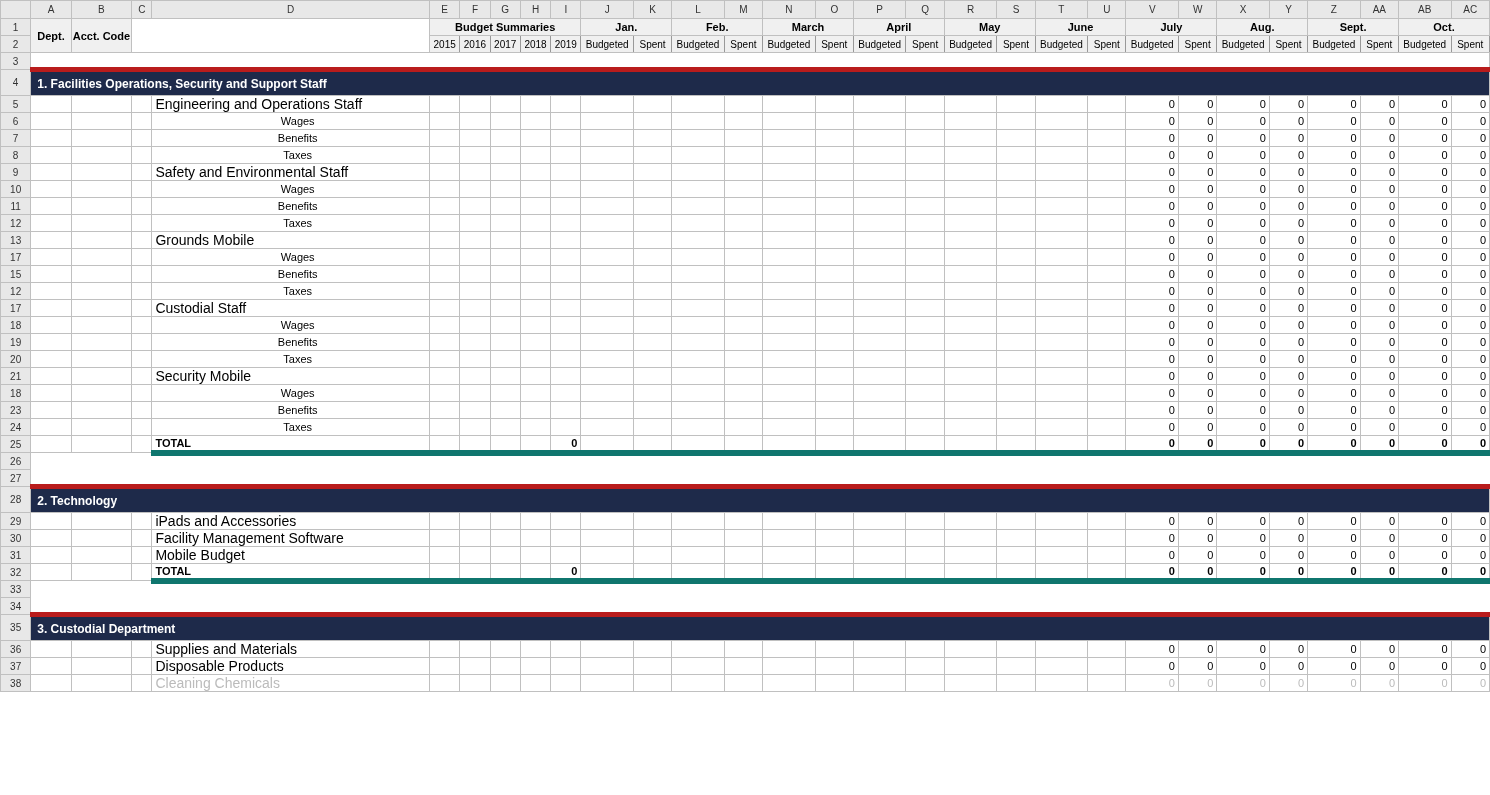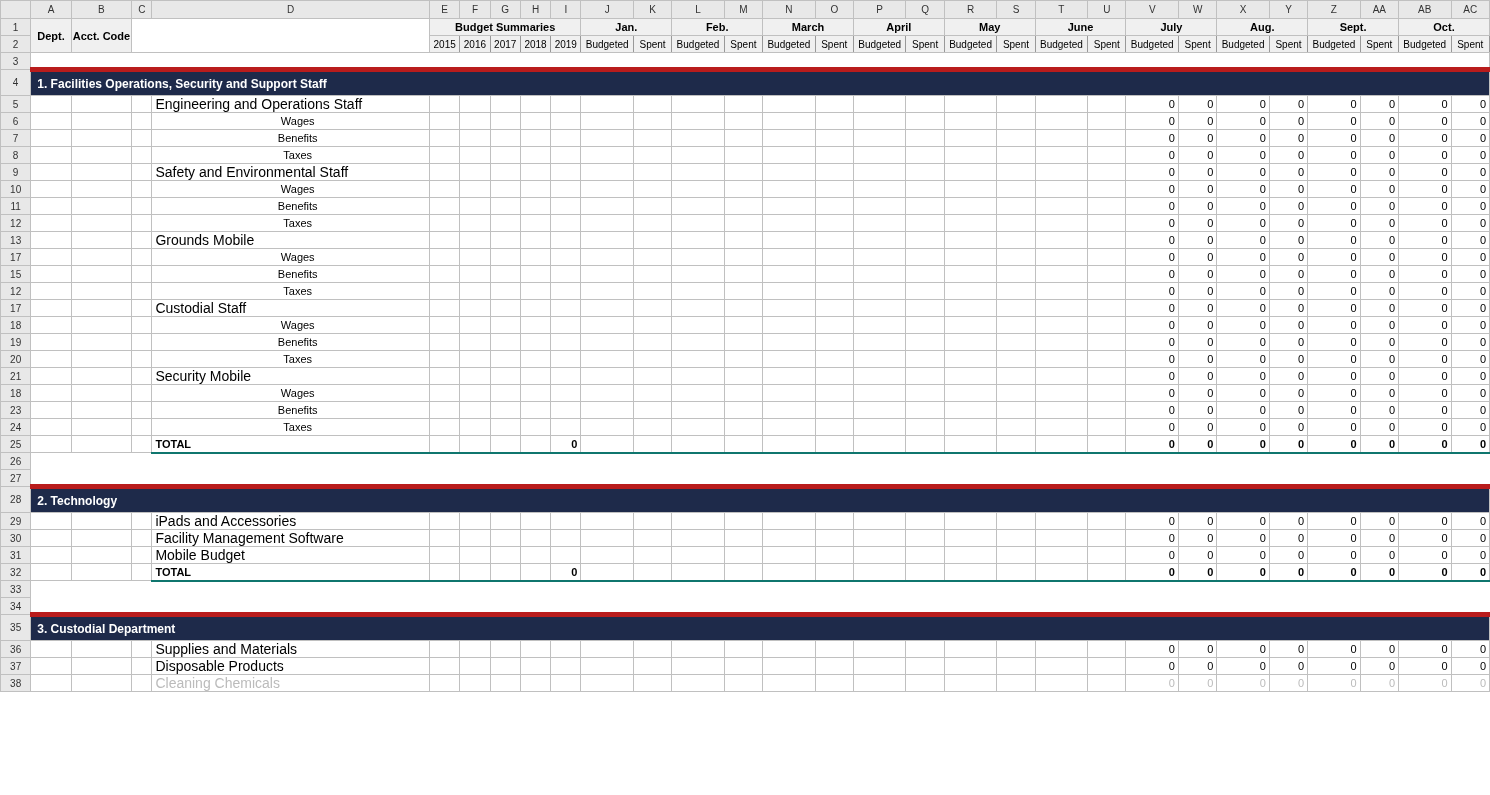--- a/index.html
+++ b/index.html
@@ -12,21 +12,21 @@
   .hdr-cell { background: #f0f0f0; text-align: center; font-weight: bold; font-size: 11px; }
   .sub-hdr { background: #f0f0f0; text-align: center; font-weight: normal; font-size: 10px; border-right: 1px solid #999; }
   .section-bar { background: #1e2a4a; color: #fff; font-weight: bold; font-size: 12px; padding-left: 6px; height: 26px; vertical-align: middle; }
   .blue-top { border-top: 5px solid #b91c1c; }
   .data-cell { text-align: right; padding-right: 3px; font-size: 11px; }
   .data-cell-b { text-align: right; padding-right: 3px; font-size: 11px; font-weight: bold; }
   .txt { text-align: left; padding-left: 3px; font-size: 14px; }
   .txt-i { text-align: center; padding-left: 14px; font-size: 11px; }
   .txt-b { text-align: left; padding-left: 3px; font-size: 11px; font-weight: bold; }
   .faded { color: #bbb; }
-  .dark-bottom { border-bottom: 2px solid #0f766e; }
+  .dark-bottom { border-bottom: 6px solid #0f766e; }
 </style>
 </head>
 <body>
 
 <div class="sheet">
 <table>
 <colgroup>
   <col style="width:30px">
         <col style="width:40px">
         <col style="width:60px">

